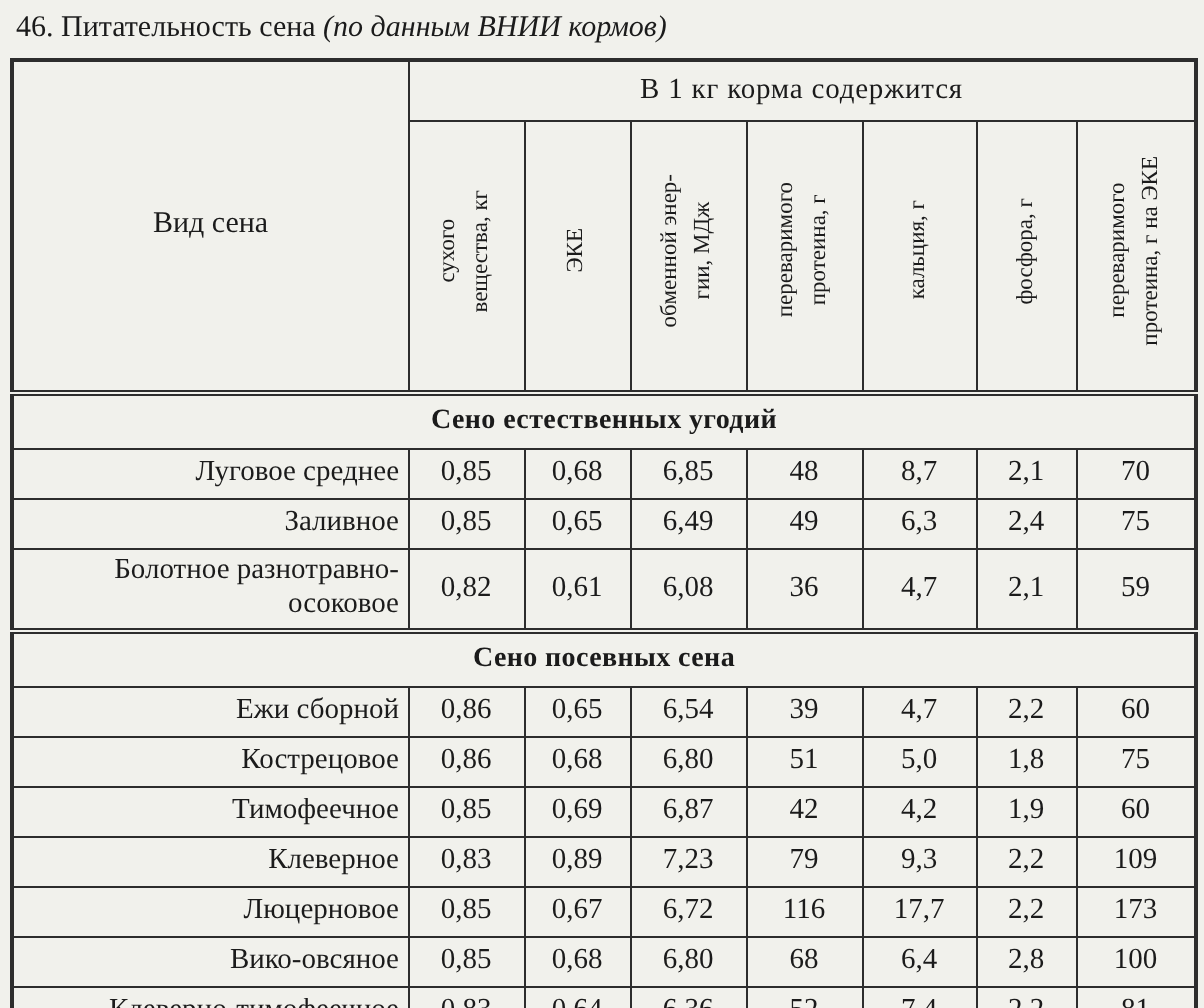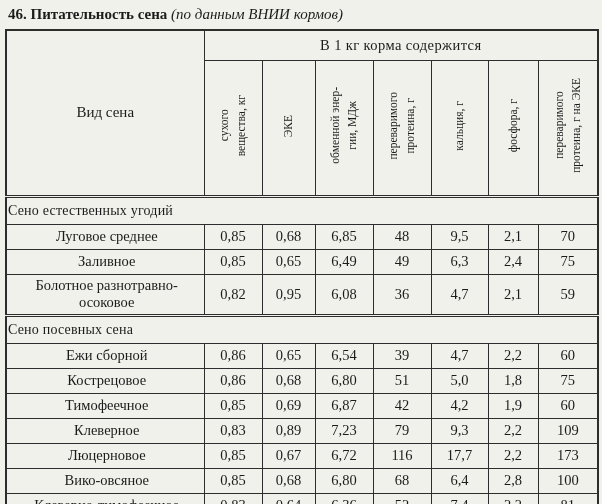--- a/index.html
+++ b/index.html
@@ -11,21 +11,21 @@
     color: #1b1b1b;
     overflow: hidden;
     -webkit-font-smoothing: antialiased;
   }
   .title {
     padding: 5px 8px 0 8px;
     font-size: 15px;
     line-height: 1.25;
     white-space: nowrap;
   }
-  .t-num, .t-bold { font-weight: bold; }
+  .t-num, .t-bold { font-weight: normal; }
   .t-italic { font-style: italic; font-weight: 400; }
 
   table.hay-table {
     border-collapse: collapse;
     table-layout: fixed;
     width: 592px;
     margin: 5px 0 0 5px;
     border: 2px solid #2d2d2d;
   }
   .hay-table th, .hay-table td {
@@ -58,35 +58,36 @@
     display: inline-block;
     writing-mode: vertical-rl;
     transform: rotate(180deg);
     white-space: pre-line;
     font-size: 11.5px;
     line-height: 1.45;
     text-align: center;
     max-height: 124px;
   }
   tr.section-row td {
-    font-weight: normal;
+    font-weight: bold;
+    text-align: center;
     font-size: 14px;
     height: 24px;
     border-top: 3px double #2d2d2d;
     vertical-align: middle;
     letter-spacing: 0.2px;
   }
   tr.data-row { height: 25px; }
   tr.data-row.tall { height: 38px; }
   td.name-cell {
     padding: 2px 4px 2px 7px;
     font-size: 14.5px;
     line-height: 1.2;
     vertical-align: middle;
-    text-align: center;
+    text-align: right;
   }
   td.val {
     text-align: center;
     vertical-align: middle;
     font-size: 14.5px;
     padding: 1px 2px;
   }
 </style>
 </head>
 <body>
@@ -133,40 +134,40 @@
       <tr class="section-row">
         <td colspan="8">Сено естественных угодий</td>
       </tr>
 
       <tr class="data-row">
         <td class="name-cell">Луговое среднее</td>
         <td class="val">0,85</td>
         <td class="val">0,68</td>
         <td class="val">6,85</td>
         <td class="val">48</td>
-        <td class="val">9,5</td>
+        <td class="val">8,7</td>
         <td class="val">2,1</td>
         <td class="val">70</td>
       </tr>
 
       <tr class="data-row">
         <td class="name-cell">Заливное</td>
         <td class="val">0,85</td>
         <td class="val">0,65</td>
         <td class="val">6,49</td>
         <td class="val">49</td>
         <td class="val">6,3</td>
         <td class="val">2,4</td>
         <td class="val">75</td>
       </tr>
 
       <tr class="data-row tall">
         <td class="name-cell">Болотное разнотравно-осоковое</td>
         <td class="val">0,82</td>
-        <td class="val">0,95</td>
+        <td class="val">0,61</td>
         <td class="val">6,08</td>
         <td class="val">36</td>
         <td class="val">4,7</td>
         <td class="val">2,1</td>
         <td class="val">59</td>
       </tr>
 
       <tr class="section-row">
         <td colspan="8">Сено посевных сена</td>
       </tr>

